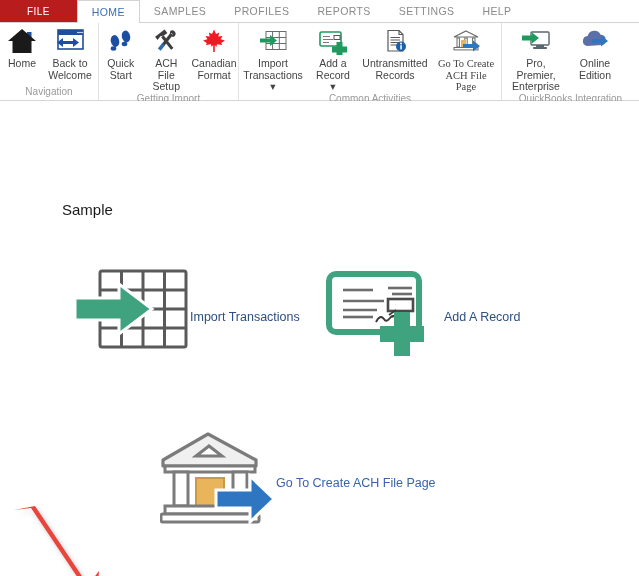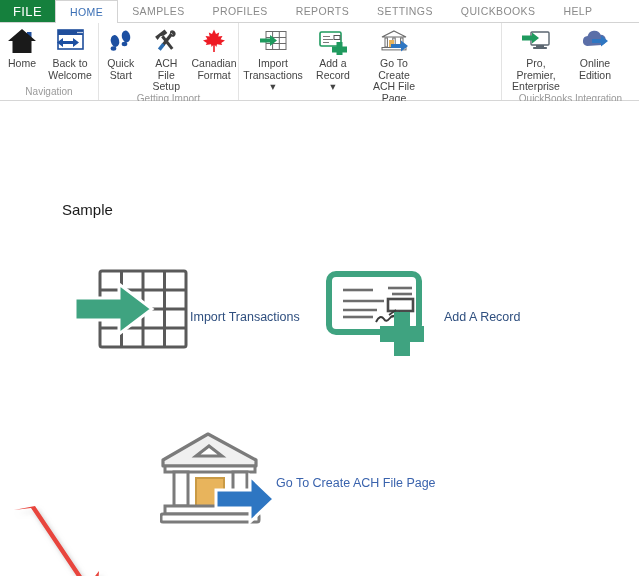--- a/index.html
+++ b/index.html
@@ -18,28 +18,28 @@
   
   .tabbar {
     height: 22px;
     background: #ffffff;
     display: flex;
     align-items: stretch;
     position: relative;
     border-bottom: 1px solid #d3d3d3;
   }
   .tab-file {
-    background: #15803d;
+    background: #b91c1c;
     color: #ffffff;
-    font-size: 13px;
+    font-size: 10px;
     letter-spacing: 0.4px;
     display: flex;
     align-items: center;
     justify-content: center;
-    padding: 0 13px;
+    padding: 0 27px;
     font-weight: 400;
   }
   .tab {
     font-size: 10.5px;
     letter-spacing: 0.4px;
     color: #8a8a8a;
     display: flex;
     align-items: center;
     justify-content: center;
     padding: 0 14px;
@@ -150,21 +150,20 @@
 </head>
 <body>
 
 <div class="tabbar">
   <div class="tab-file">FILE</div>
   <div class="tab active">HOME</div>
   <div class="tab">SAMPLES</div>
   <div class="tab">PROFILES</div>
   <div class="tab">REPORTS</div>
   <div class="tab">SETTINGS</div>
-  <div class="tab">QUICKBOOKS</div>
   <div class="tab">HELP</div>
 </div>
 
 <div class="ribbon">
 
   <div class="rgroup" style="width:98px;">
     <div class="rgroup-items">
       <div class="ritem" style="width:44px;">
         <span class="ico">
           <svg width="30" height="27" viewBox="0 0 30 27">
@@ -262,21 +261,40 @@
             <line x1="6" y1="11.5" x2="16" y2="11.5" stroke="#7a7a7a" stroke-width="1"></line>
             <line x1="6" y1="14.5" x2="12" y2="14.5" stroke="#7a7a7a" stroke-width="1"></line>
             <rect x="17" y="7.5" width="6" height="4" fill="none" stroke="#555" stroke-width="1"></rect>
             <path d="M16 13 L29 13 L29 17.5 L22.5 17.5 L22.5 24 L16 24 L16 17.5 L16 17.5 Z" fill="none"></path>
             <path d="M19.5 14 L25.5 14 L25.5 18.5 L30 18.5 L30 24.5 L25.5 24.5 L25.5 29 L19.5 29 L19.5 24.5 L15 24.5 L15 18.5 L19.5 18.5 Z" fill="#1F9A5E"></path>
           </svg>
         </span>
         <span class="lbl">Add a
 Record ▾</span>
       </div>
-      <div class="ritem" style="width:70px;">
+      <div class="ritem" style="width:72px;">
+        <span class="ico">
+          <svg width="28" height="27" viewBox="0 0 28 27">
+            <path d="M7 2.5 L18 2.5 L22 6.5 L22 23 L7 23 Z" fill="#ffffff" stroke="#5a5a5a" stroke-width="1.2"></path>
+            <path d="M18 2.5 L18 6.5 L22 6.5" fill="none" stroke="#5a5a5a" stroke-width="1.2"></path>
+            <g stroke="#5a5a5a" stroke-width="1">
+              <line x1="9.5" y1="9.5" x2="19" y2="9.5"></line>
+              <line x1="9.5" y1="12" x2="19" y2="12"></line>
+              <line x1="9.5" y1="14.5" x2="19" y2="14.5"></line>
+              <line x1="9.5" y1="17" x2="16" y2="17"></line>
+            </g>
+            <circle cx="20" cy="18.5" r="5" fill="#1C5FA8"></circle>
+            <circle cx="20" cy="15.6" r="1" fill="#ffffff"></circle>
+            <rect x="19.3" y="17.2" width="1.5" height="4.2" fill="#ffffff"></rect>
+          </svg>
+        </span>
+        <span class="lbl">Untransmitted
+Records</span>
+      </div>
+      <div class="ritem" style="width:70px;font-family:Liberation Serif, serif;">
         <span class="ico">
           <svg width="32" height="27" viewBox="0 0 32 27">
             <path d="M16 3 L28 9 L4 9 Z" fill="none" stroke="#6b6b6b" stroke-width="1.2"></path>
             <rect x="7" y="10" width="2.4" height="9" fill="none" stroke="#6b6b6b" stroke-width="1"></rect>
             <rect x="14.8" y="10" width="2.4" height="9" fill="none" stroke="#6b6b6b" stroke-width="1"></rect>
             <rect x="22.6" y="10" width="2.4" height="9" fill="none" stroke="#6b6b6b" stroke-width="1"></rect>
             <rect x="11" y="12" width="5" height="8" fill="#E8B45C"></rect>
             <rect x="4" y="19.5" width="24" height="2.4" fill="none" stroke="#6b6b6b" stroke-width="1"></rect>
             <path d="M13 16 L23 16 L23 12.5 L30 18 L23 23.5 L23 20 L13 20 Z" fill="#2E76C2"></path>
           </svg>

